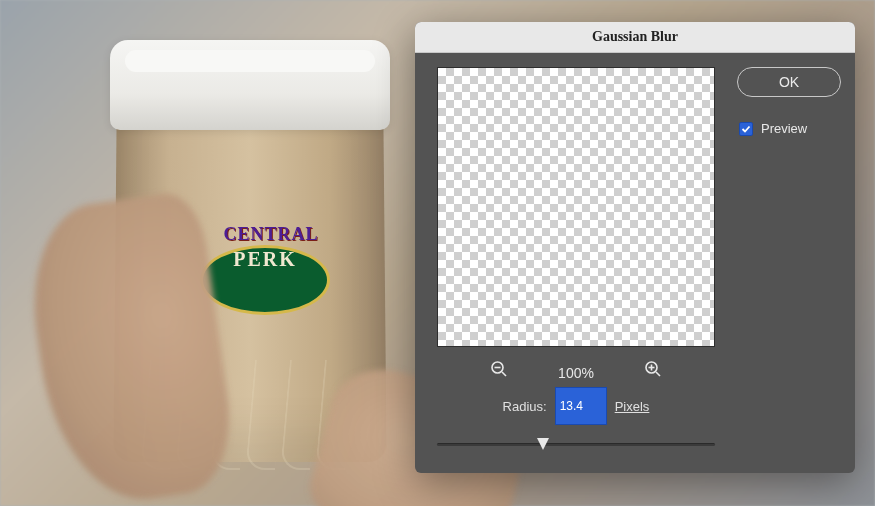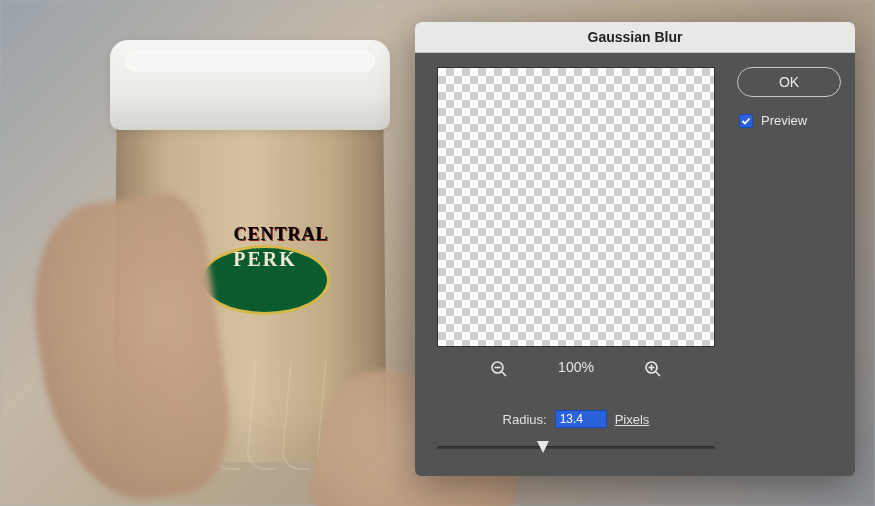--- a/index.html
+++ b/index.html
@@ -75,27 +75,27 @@
       height: 70px;
       background: #0a5c2e;
       border-radius: 50%;
       border: 3px solid #d5b84a;
       display: flex;
       justify-content: center;
     }
     .logo-text-central {
       position: absolute;
       top: 4px;
-      left: 16px;
+      left: 6px;
       width: 150px;
       text-align: center;
       font-family: Georgia, serif;
       font-weight: bold;
       font-size: 18px;
-      color: #000000;
+      color: #4c1d95;
       text-shadow: 1px 1px 0 #7a1f18;
       letter-spacing: 1px;
     }
     .logo-text-perk {
       color: #f0e8d0;
       font-family: Georgia, serif;
       font-weight: bold;
       font-size: 20px;
       letter-spacing: 2px;
     }
@@ -162,20 +162,21 @@
     }
     .dialog-title {
       background: #e8e8e8;
       color: #222;
       text-align: center;
       font-weight: 600;
       font-size: 14px;
       padding: 7px 0;
       border-radius: 6px 6px 0 0;
       border-bottom: 1px solid #c8c8c8;
+      font-family: Liberation Serif, serif;
     }
     .dialog-body {
       padding: 14px;
       display: flex;
       gap: 14px;
     }
     .left-col {
       flex: 1;
       display: flex;
       flex-direction: column;
@@ -189,21 +190,21 @@
         linear-gradient(45deg, #cfcfcf 25%, transparent 25%),
         linear-gradient(-45deg, #cfcfcf 25%, transparent 25%),
         linear-gradient(45deg, transparent 75%, #cfcfcf 75%),
         linear-gradient(-45deg, transparent 75%, #cfcfcf 75%);
       background-size: 16px 16px;
       background-position: 0 0, 0 8px, 8px -8px, -8px 0;
       border: 1px solid #2e2e2e;
     }
     .zoom-row {
       display: flex;
-      align-items: flex-start;
+      align-items: flex-end;
       gap: 38px;
       margin-top: 12px;
       color: #e8e8e8;
     }
     .zoom-btn {
       width: 22px;
       height: 22px;
       display: flex;
       align-items: center;
       justify-content: center;
@@ -212,26 +213,26 @@
     .zoom-btn svg { stroke: #e8e8e8; }
     .zoom-level {
       min-width: 56px;
       text-align: center;
       font-size: 14px;
     }
     .radius-row {
       display: flex;
       align-items: center;
       gap: 8px;
-      margin-top: 29px;
+      margin-top: 6px;
     }
     .radius-label { color: #e0e0e0; }
     .radius-input {
       width: 52px;
-      height: 18px;
+      height: 38px;
       background: #404040;
       border: 1px solid #2a2a2a;
       color: #fff;
       font-size: 12px;
       padding: 2px 4px;
     }
     .radius-input.selected {
       background: #2a62d8;
       color: #fff;
       border-color: #1a4ab0;
@@ -261,42 +262,41 @@
       border-left: 6px solid transparent;
       border-right: 6px solid transparent;
       border-top: 12px solid #e8e8e8;
       margin-left: -6px;
       cursor: pointer;
     }
     .right-col {
       width: 104px;
       display: flex;
       flex-direction: column;
-      gap: 10px;
     }
     .btn {
       height: 30px;
       border-radius: 16px;
       border: 1px solid #8a8a8a;
       background: #535353;
       color: #eaeaea;
       font-size: 14px;
       display: flex;
       align-items: center;
       justify-content: center;
       cursor: pointer;
     }
     .btn.primary {
       border-color: #c8c8c8;
     }
     .preview-check {
       display: flex;
       align-items: center;
       gap: 8px;
-      margin-top: 6px;
+      margin-top: 24px;
       padding-left: 2px;
     }
     .checkbox {
       width: 14px;
       height: 14px;
       background: #2a62d8;
       border-radius: 2px;
       border: 1px solid #1a4ab0;
       display: flex;
       align-items: center;

